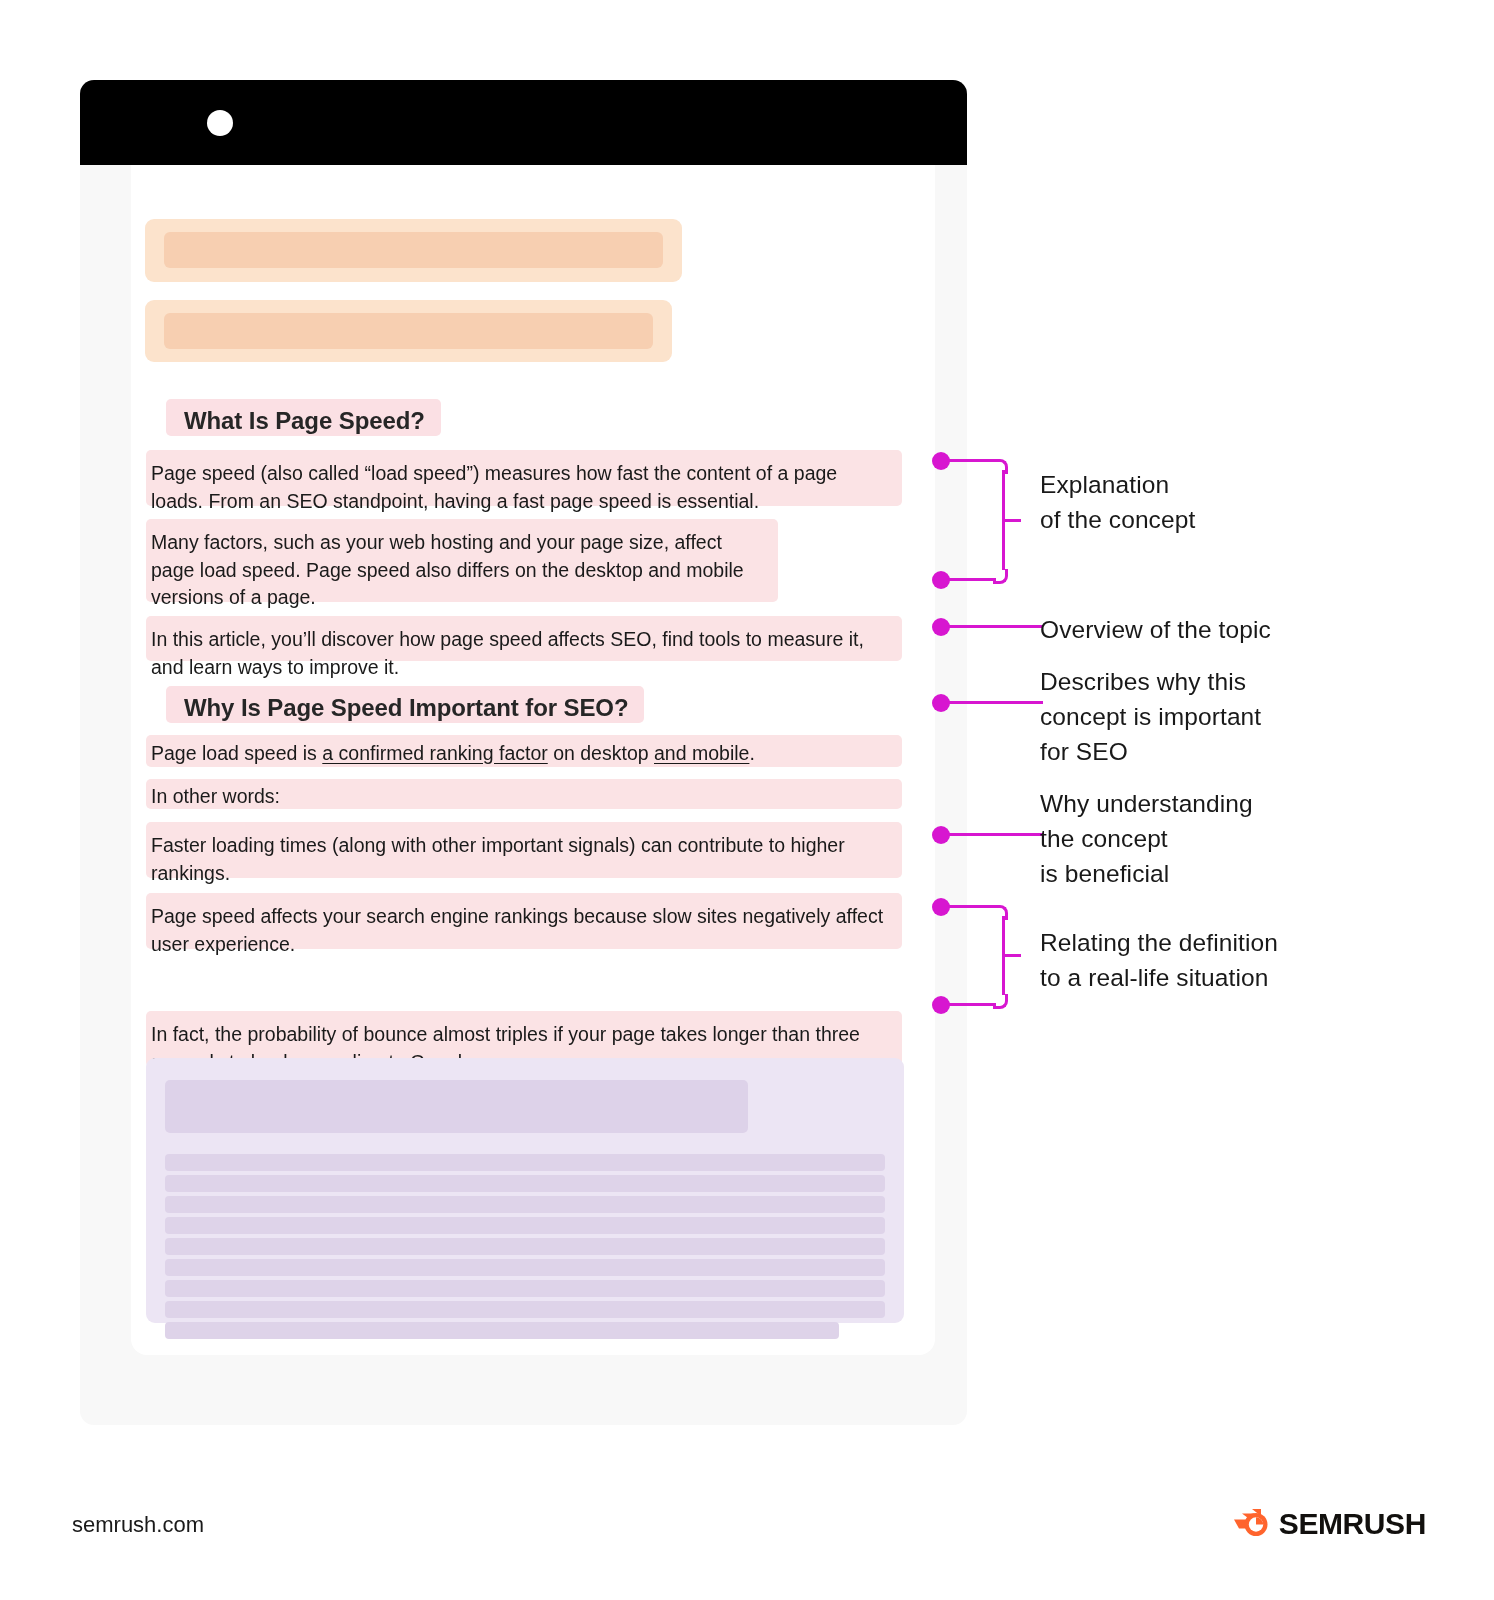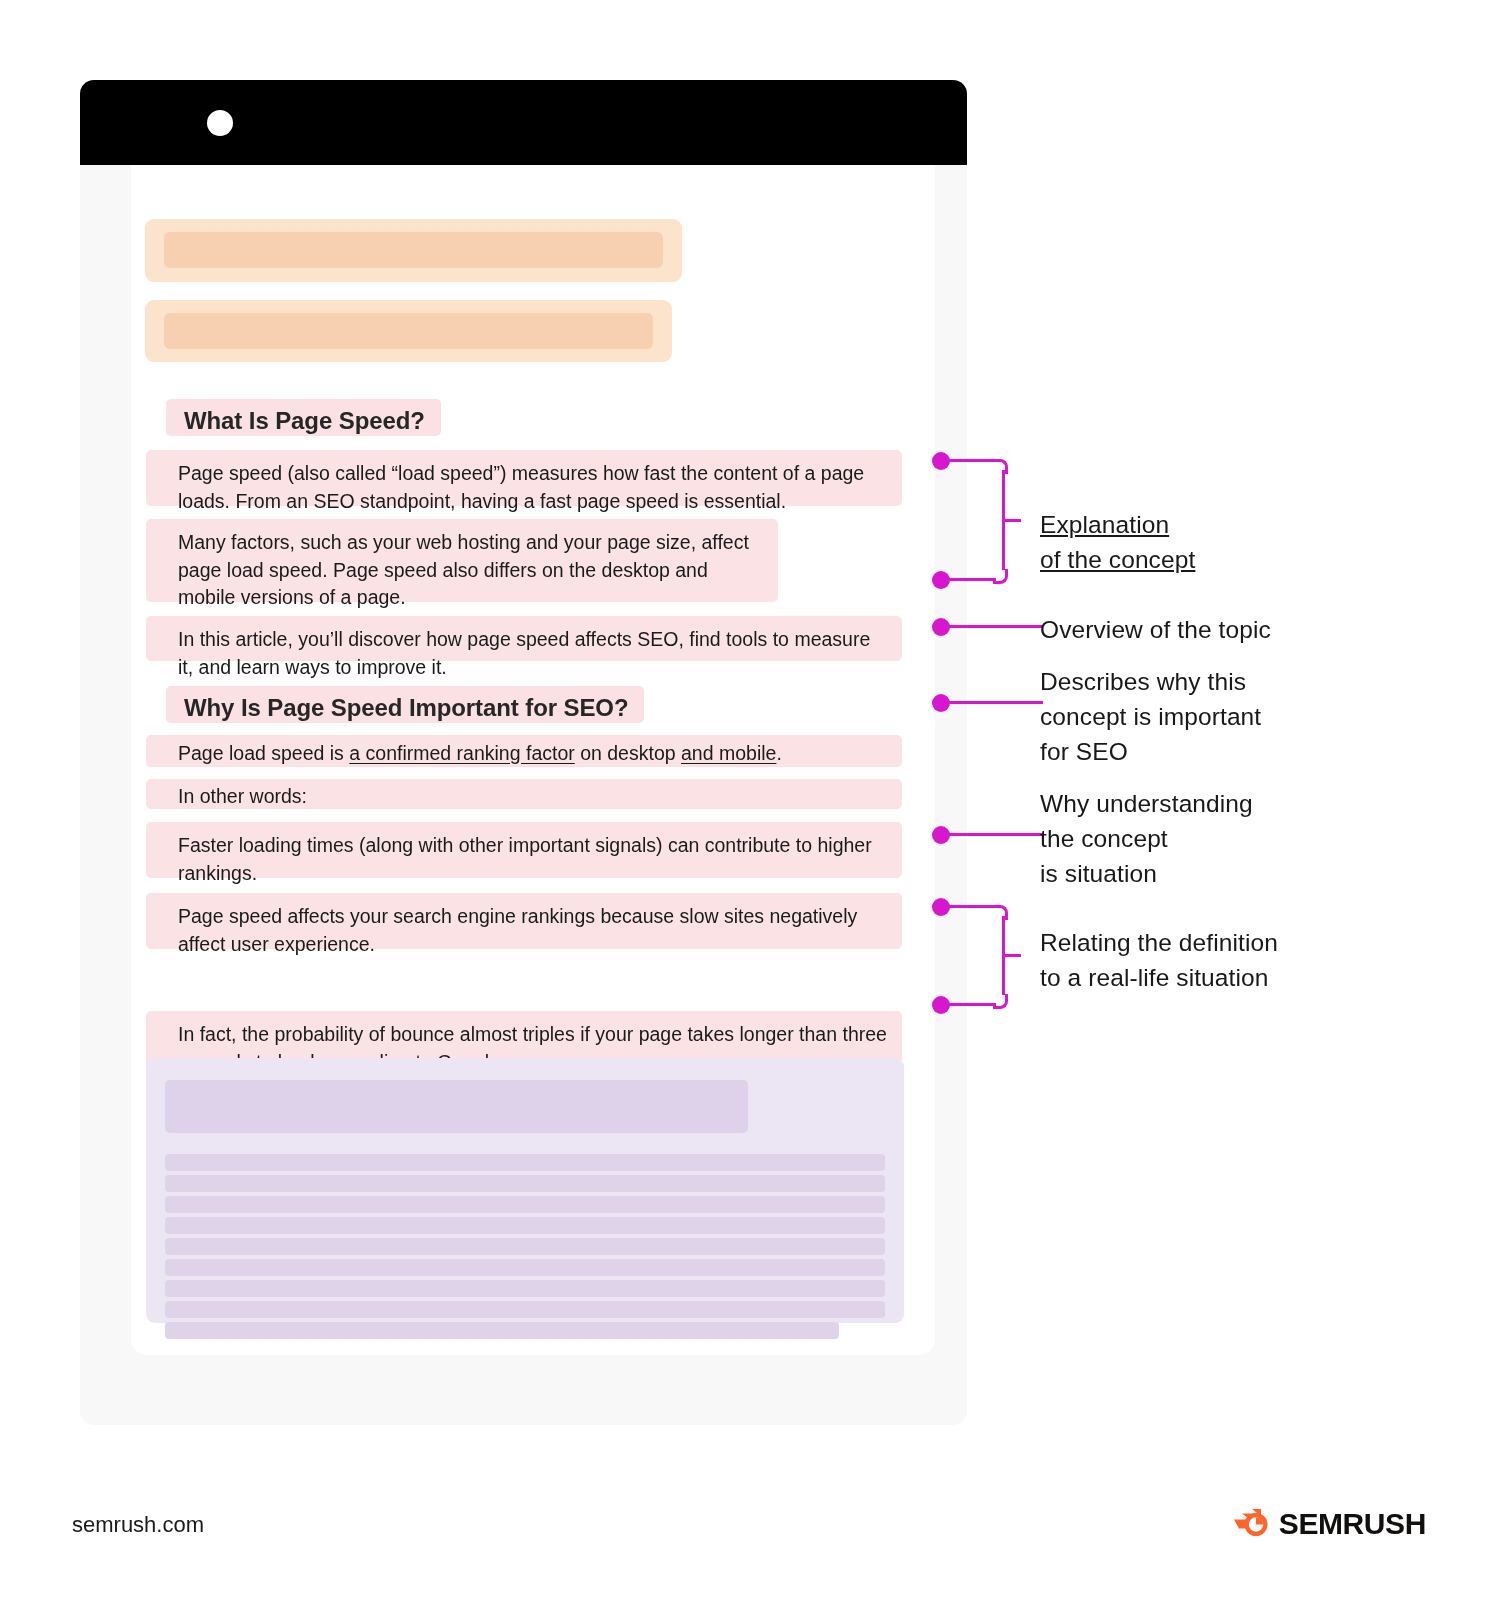--- a/index.html
+++ b/index.html
@@ -83,21 +83,21 @@
     box-sizing: border-box;
     white-space: nowrap;
     margin-left: 20px;
   }
   .pink-para {
     position: absolute;
     background: #fbe3e5;
     border-radius: 5px;
     font-size: 19.5px;
     color: #1a1a1a;
-    padding: 10px 14px 11px 32px;
+    padding: 10px 14px 11px 5px;
     line-height: 1.42;
     box-sizing: border-box;
   }
   .pink-para u, .pink-para .lnk {
     text-decoration: underline;
     text-underline-offset: 3px;
   }
 
   
   #purple-block {
@@ -244,38 +244,38 @@
 <div class="purple-line" style="left:165px; top:1322px; width:674px;"></div>
 
 <div class="anno-dot" style="left:932px; top:452px;"></div>
 <div class="anno-hline" style="left:946px; top:459px; width:50px;"></div>
 <div class="anno-corner-tl" style="left:993px; top:459px;"></div>
 <div class="anno-vline" style="left:1002px; top:470px; height:100px;"></div>
 <div class="anno-corner-bl" style="left:993px; top:569px;"></div>
 <div class="anno-hline" style="left:946px; top:578px; width:50px;"></div>
 <div class="anno-dot" style="left:932px; top:571px;"></div>
 <div class="anno-hline" style="left:1003px; top:519px; width:18px;"></div>
-<div class="anno-label" style="left:1040px; top:508px; width:330px;text-decoration:underline;">Explanation
+<div class="anno-label" style="left:1040px; top:468px; width:330px;">Explanation
 of the concept</div>
 
 <div class="anno-dot" style="left:932px; top:618px;"></div>
 <div class="anno-hline" style="left:946px; top:625px; width:97px;"></div>
 <div class="anno-label" style="left:1040px; top:613px; width:340px;">Overview of the topic</div>
 
 <div class="anno-dot" style="left:932px; top:694px;"></div>
 <div class="anno-hline" style="left:946px; top:701px; width:97px;"></div>
 <div class="anno-label" style="left:1040px; top:665px; width:340px;">Describes why this
 concept is important
 for SEO</div>
 
 <div class="anno-dot" style="left:932px; top:826px;"></div>
 <div class="anno-hline" style="left:946px; top:833px; width:97px;"></div>
 <div class="anno-label" style="left:1040px; top:787px; width:340px;">Why understanding
 the concept
-is situation</div>
+is beneficial</div>
 
 <div class="anno-dot" style="left:932px; top:898px;"></div>
 <div class="anno-hline" style="left:946px; top:905px; width:50px;"></div>
 <div class="anno-corner-tl" style="left:993px; top:905px;"></div>
 <div class="anno-vline" style="left:1002px; top:916px; height:79px;"></div>
 <div class="anno-corner-bl" style="left:993px; top:994px;"></div>
 <div class="anno-hline" style="left:946px; top:1003px; width:50px;"></div>
 <div class="anno-dot" style="left:932px; top:996px;"></div>
 <div class="anno-hline" style="left:1003px; top:954px; width:18px;"></div>
 <div class="anno-label" style="left:1040px; top:926px; width:360px;">Relating the definition

